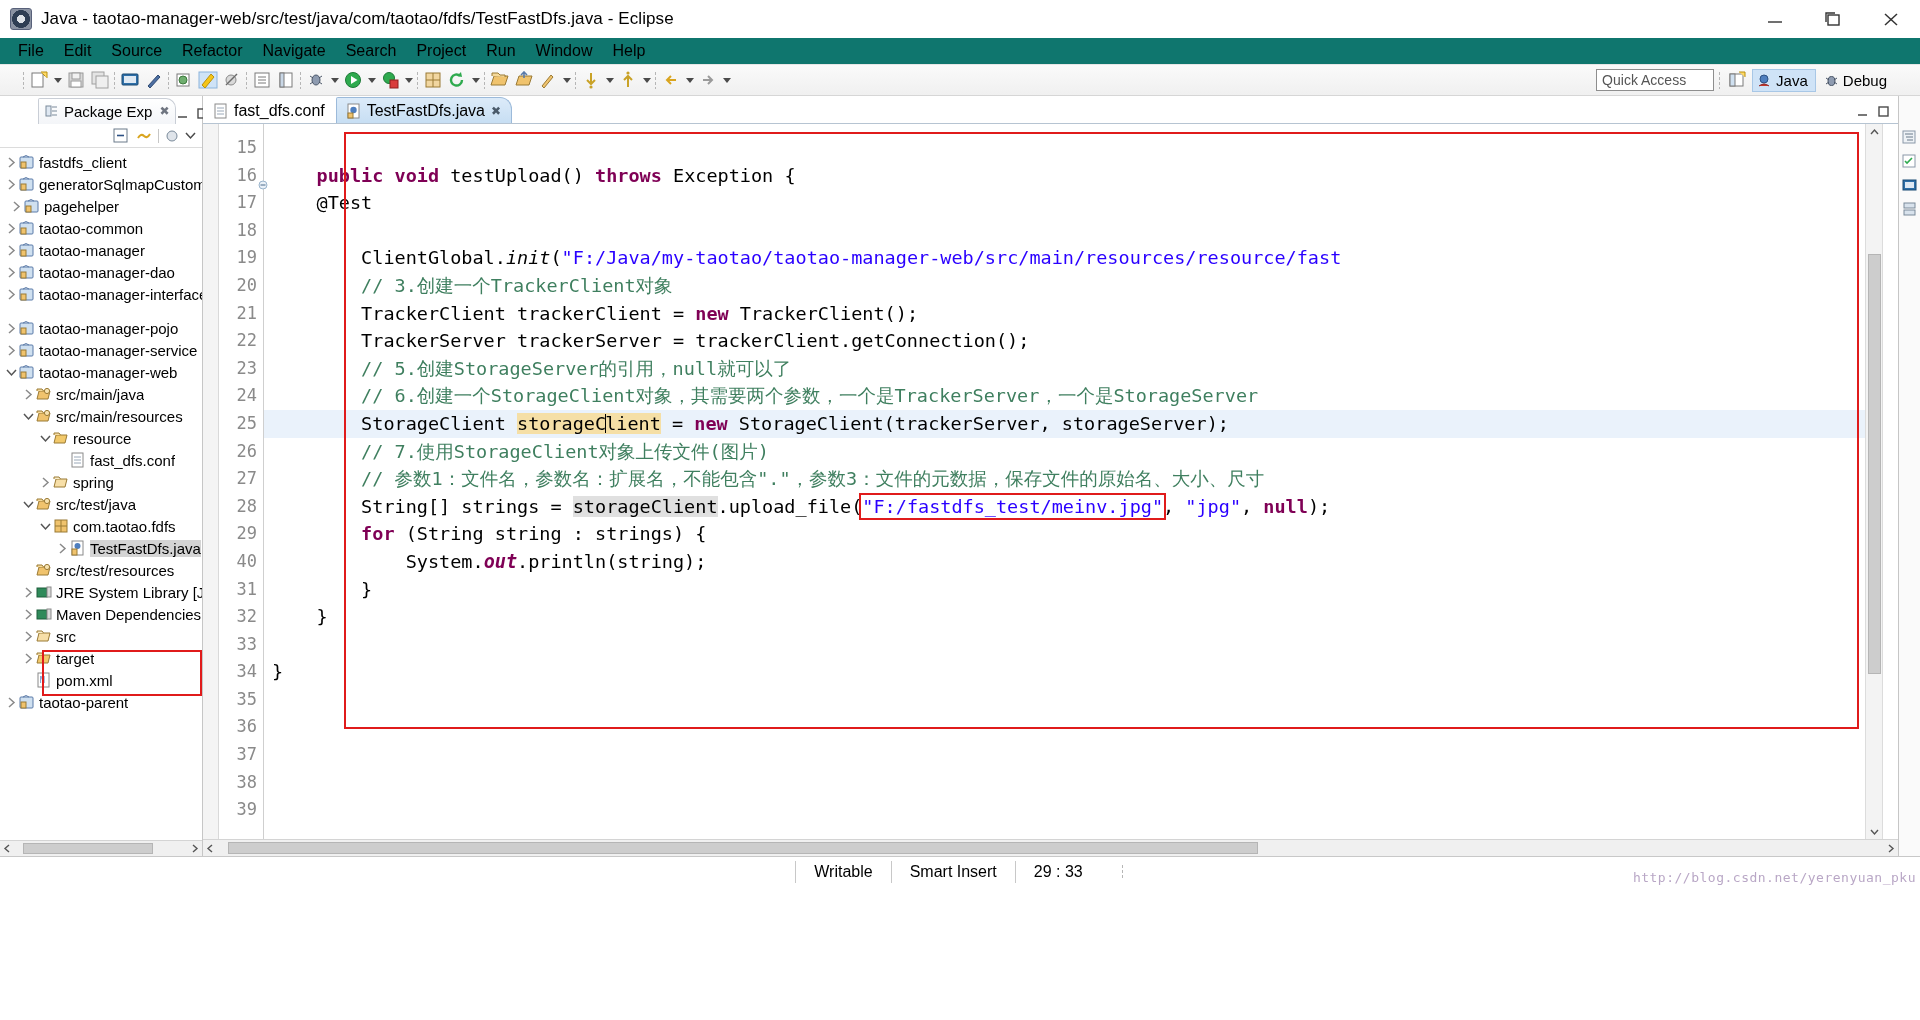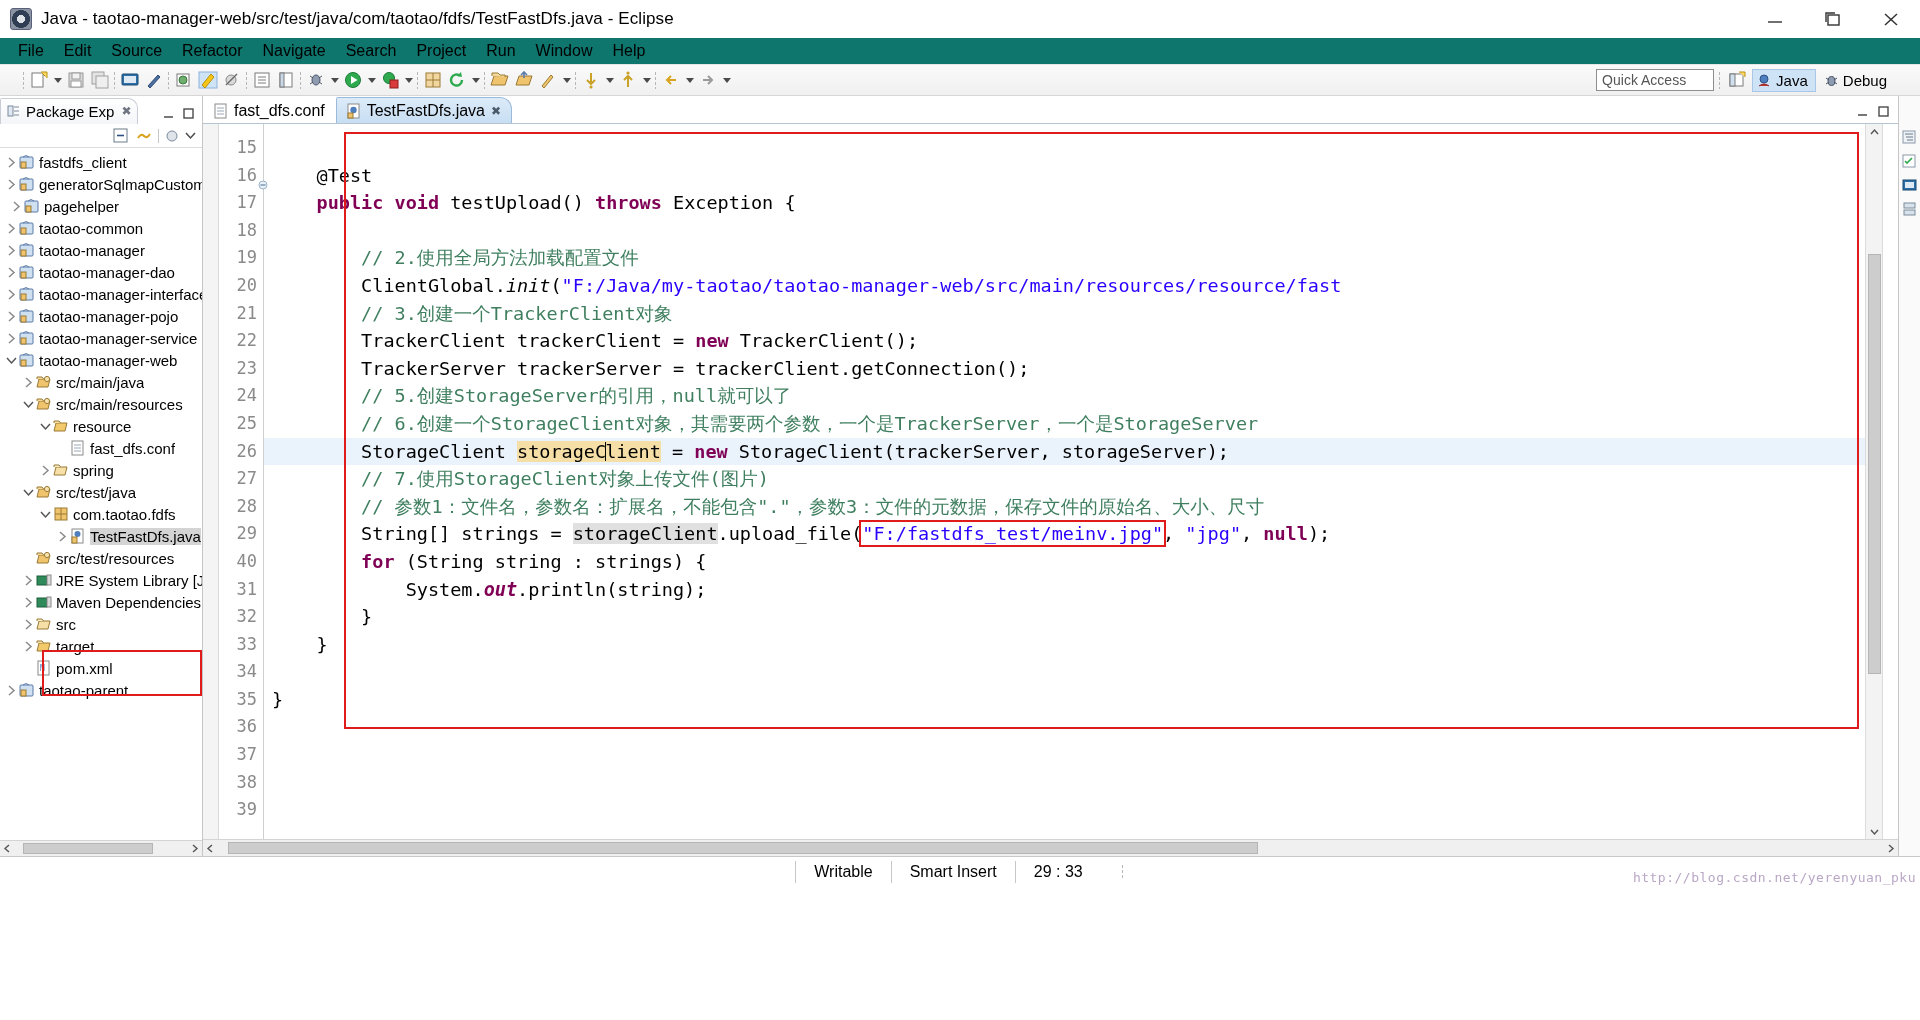--- a/index.html
+++ b/index.html
@@ -46,21 +46,21 @@
   
   .body { display:flex; height:760px; }
 
   
   .sidebar { width:203px; border-right:1px solid #c6c6c6; display:flex; flex-direction:column;
     background:#ffffff; }
   .view-tabbar { height:28px; display:flex; align-items:flex-end; position:relative;
     background:#ffffff; }
   .view-tab { display:flex; align-items:center; gap:5px; padding:3px 6px 4px 6px; height:26px;
     background:linear-gradient(#ffffff,#f3f5f8); border:1px solid #c9ced6;
-    border-bottom:none; border-radius:2px 10px 0 0; }
+    border-bottom:none; border-radius:2px 10px 0 0;margin-left:38px; }
   .view-tab .vt-label { font-size:15px; color:#000; white-space:nowrap; }
   .view-close { font-size:12px; color:#6f7580; margin-left:2px; }
   .view-ctrls { margin-left:auto; display:flex; gap:7px; padding:0 7px 4px 0; align-items:flex-end; }
   .view-toolbar { height:24px; display:flex; align-items:center; justify-content:flex-end;
     gap:6px; padding-right:6px; border-bottom:1px solid #dcdcdc; }
   .tree { flex:1; overflow:hidden; padding-top:3px; font-size:15px; color:#000; }
   .trow { height:22px; display:flex; align-items:center; white-space:nowrap; position:relative; }
   .twist { width:14px; flex:none; display:flex; align-items:center; justify-content:center; }
   .twist svg { display:block; }
   .ticon { width:18px; flex:none; display:flex; align-items:center; justify-content:center;
@@ -510,21 +510,21 @@
           </span>
           <span class="ticon">
             <svg width="16" height="16">
               <rect x="1" y="3" width="13" height="11" rx="1" fill="#cfe0f0" stroke="#5a7aa8"></rect>
               <path d="M4 3 q3 -3 6 0" fill="none" stroke="#5a7aa8"></path>
               <rect x="2" y="8" width="5" height="6" fill="#f0c36d" stroke="#9a7a35"></rect>
             </svg>
           </span>
           <span class="tlabel">taotao-manager-interface</span>
         </div>
-        <div class="trow" style="padding-left: 4px;">
+        <div class="trow" style="padding-left: 4px; margin-top: 12px;">
           <span class="twist">
             <svg width="9" height="11">
               <path d="M2 1 L7 5.5 L2 10" fill="none" stroke="#8a8a8a" stroke-width="1.5"></path>
             </svg>
           </span>
           <span class="ticon">
             <svg width="16" height="16">
               <rect x="1" y="3" width="13" height="11" rx="1" fill="#cfe0f0" stroke="#5a7aa8"></rect>
               <path d="M4 3 q3 -3 6 0" fill="none" stroke="#5a7aa8"></path>
               <rect x="2" y="8" width="5" height="6" fill="#f0c36d" stroke="#9a7a35"></rect>
@@ -847,24 +847,23 @@
           <div class="gline">35</div>
           <div class="gline">36</div>
           <div class="gline">37</div>
           <div class="gline">38</div>
           <div class="gline">39</div>
         </div>
       <div class="gutter-sep"></div>
       <div class="code" id="code">
         <div class="red-ring" style="left:80px; top:8px; right:6px; height:597px;"></div>
       <div class="cline">&nbsp;</div>
+          <div class="cline"><span>    </span><span class="kw">public</span><span> </span><span class="kw">void</span><span> testUpload() </span><span class="kw">throws</span><span> Exception {</span></div>
           <div class="cline"><span>    @Test</span></div>
-          <div class="cline"><span>    </span><span class="kw">public</span><span> </span><span class="kw">void</span><span> testUpload() </span><span class="kw">throws</span><span> Exception {</span></div>
           <div class="cline">&nbsp;</div>
-          <div class="cline"><span class="cm">        // 2.使用全局方法加载配置文件</span></div>
           <div class="cline"><span>        ClientGlobal.</span><span class="it">init</span><span>(</span><span class="st">"F:/Java/my-taotao/taotao-manager-web/src/main/resources/resource/fast</span></div>
           <div class="cline"><span class="cm">        // 3.创建一个TrackerClient对象</span></div>
           <div class="cline"><span>        TrackerClient trackerClient = </span><span class="kw">new</span><span> TrackerClient();</span></div>
           <div class="cline"><span>        TrackerServer trackerServer = trackerClient.getConnection();</span></div>
           <div class="cline"><span class="cm">        // 5.创建StorageServer的引用，null就可以了</span></div>
           <div class="cline"><span class="cm">        // 6.创建一个StorageClient对象，其需要两个参数，一个是TrackerServer，一个是StorageServer</span></div>
           <div class="cline cur"><span>        StorageClient </span><span class="occ">storageC<span class="caret"></span>lient</span><span> = </span><span class="kw">new</span><span> StorageClient(trackerServer, storageServer);</span></div>
           <div class="cline"><span class="cm">        // 7.使用StorageClient对象上传文件(图片)</span></div>
           <div class="cline"><span class="cm">        // 参数1：文件名，参数名：扩展名，不能包含"."，参数3：文件的元数据，保存文件的原始名、大小、尺寸</span></div>
           <div class="cline"><span>        String[] strings = </span><span class="occ2">storageClient</span><span>.upload_file(</span><span class="st" style="outline: rgb(224, 27, 27) solid 2px; outline-offset: 1px;">"F:/fastdfs_test/meinv.jpg"</span><span>, </span><span class="st">"jpg"</span><span>, </span><span class="kw">null</span><span>);</span></div>

